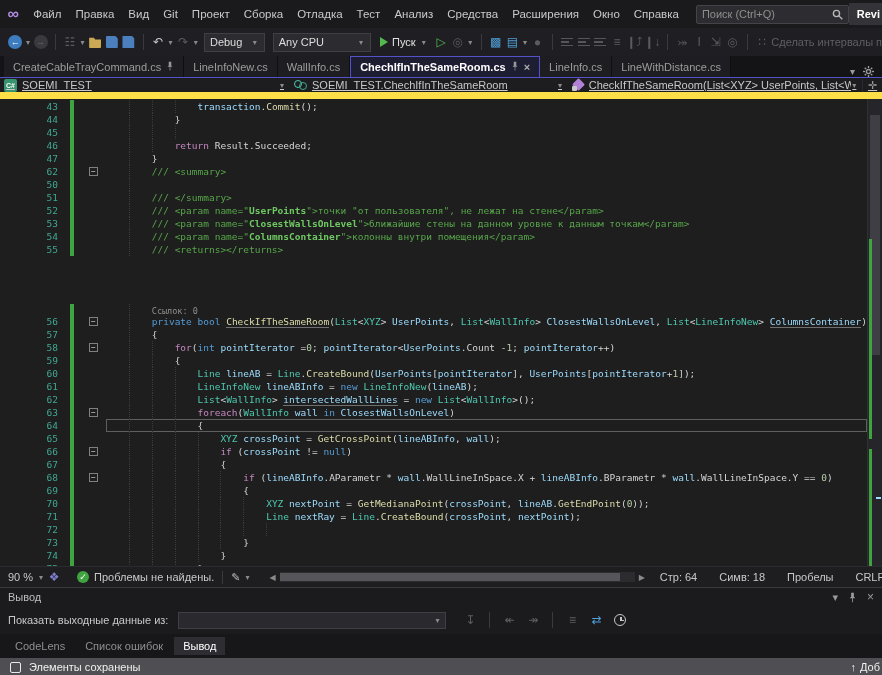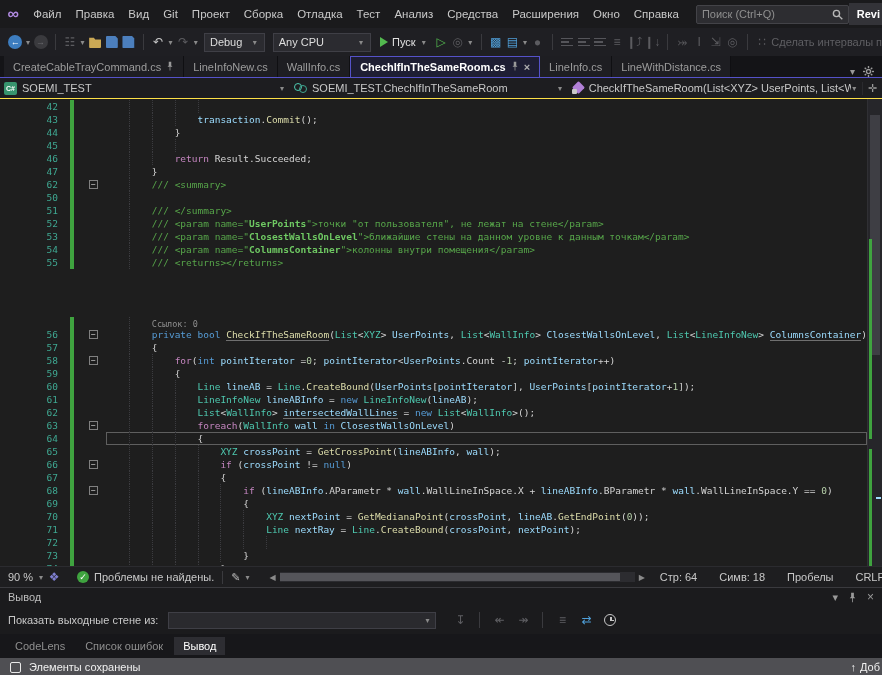--- a/index.html
+++ b/index.html
@@ -40,21 +40,21 @@
 
   
   .tabstrip { height:22px; background:#141417; display:flex; align-items:flex-end; border-bottom:1px solid #5552c9; padding-left:4px; }
   .dtab { height:21px; display:flex; align-items:center; gap:5px; padding:0 9px; font-size:11px; color:#9d9d9d;
           background:#1e1e22; border-right:1px solid #0f0f12; white-space:nowrap; }
   .dtab.active { background:#1e1e33; border:1px solid #5552c9; border-bottom:none; color:#fff; font-weight:bold; }
   .dtab .x { color:#b0b0b0; font-size:11px; line-height:1; }
   .tabstrip-right { margin-left:auto; display:flex; align-items:center; gap:8px; padding-right:8px; color:#9a9a9a; font-size:10px; }
 
   
-  .navbar { height:21px; background:#1d1d20; display:flex; align-items:center; font-size:11px; border-bottom:1px solid #fde047; }
+  .navbar { height:21px; background:#1d1d20; display:flex; align-items:center; font-size:11px; border-bottom:7px solid #fde047;text-decoration:underline; }
   .nav-sec { display:flex; align-items:center; height:100%; padding:0 4px; overflow:hidden; white-space:nowrap; }
   .nav-sec .dd { margin-left:auto; }
   .ns1 { width:290px; } .ns2 { width:278px; } .ns3 { flex:1; }
   .csproj { width:13px; height:13px; background:#37946e; color:#fff; font-size:7px; font-weight:bold; display:inline-flex;
             align-items:center; justify-content:center; border-radius:2px; margin-right:5px; }
   .clsico { position:relative; width:14px; height:12px; margin-right:4px; }
   .clsico i { position:absolute; width:8px; height:8px; border:1.5px solid #4ec9b0; border-radius:50%; }
   .clsico i:first-child { left:0; top:1px; } .clsico i:last-child { left:5px; top:3px; border-color:#3fa892; }
   .methico { position:relative; width:14px; height:12px; margin-right:4px; }
   .methico .cube { position:absolute; left:2px; top:1px; width:9px; height:9px; background:#b180d7; transform:rotate(45deg); border-radius:1px; }
@@ -301,21 +301,20 @@
           <span class="lock"></span>
         </span>
       <span style="overflow:hidden;text-overflow:clip">CheckIfTheSameRoom(List&lt;XYZ&gt; UserPoints, List&lt;WallInf</span>
       <span class="dd">▾</span>
     </div>
     <div class="splitbtn">✛</div>
   </div>
 
   <div class="editor">
     <div class="codearea" id="codearea">
-        <div class="row"><div class="gutter"><span class="ln">42</span><span class="chbar"></span><span class="foldm"></span></div><div class="codetext"><i class="guide" style="left: 4ch;"></i><i class="guide" style="left: 8ch;"></i><i class="guide" style="left: 12ch;"></i><i class="guide" style="left: 16ch;"></i><span class="tok t">                </span></div></div>
         <div class="row"><div class="gutter"><span class="ln">43</span><span class="chbar"></span><span class="foldm"></span></div><div class="codetext"><i class="guide" style="left: 4ch;"></i><i class="guide" style="left: 8ch;"></i><i class="guide" style="left: 12ch;"></i><span class="tok t">                </span><span class="tok v">transaction</span><span class="tok t">.</span><span class="tok m">Commit</span><span class="tok t">();</span></div></div>
         <div class="row"><div class="gutter"><span class="ln">44</span><span class="chbar"></span><span class="foldm"></span></div><div class="codetext"><i class="guide" style="left: 4ch;"></i><i class="guide" style="left: 8ch;"></i><span class="tok t">            </span><span class="tok t">}</span></div></div>
         <div class="row"><div class="gutter"><span class="ln">45</span><span class="chbar"></span><span class="foldm"></span></div><div class="codetext"><i class="guide" style="left: 4ch;"></i><i class="guide" style="left: 8ch;"></i><i class="guide" style="left: 12ch;"></i><span class="tok t">            </span></div></div>
         <div class="row"><div class="gutter"><span class="ln">46</span><span class="chbar"></span><span class="foldm"></span></div><div class="codetext"><i class="guide" style="left: 4ch;"></i><i class="guide" style="left: 8ch;"></i><span class="tok t">            </span><span class="tok ctrl">return</span><span class="tok t"> </span><span class="tok t">Result</span><span class="tok t">.</span><span class="tok t">Succeeded</span><span class="tok t">;</span></div></div>
         <div class="row"><div class="gutter"><span class="ln">47</span><span class="chbar"></span><span class="foldm"></span></div><div class="codetext"><i class="guide" style="left: 4ch;"></i><span class="tok t">        </span><span class="tok t">}</span></div></div>
         <div class="row"><div class="gutter"><span class="ln">62</span><span class="chbar"></span><span class="foldm"><span class="foldbox">−</span></span></div><div class="codetext"><i class="guide" style="left: 4ch;"></i><span class="tok t">        </span><span class="tok c">/// &lt;summary&gt;</span></div></div>
         <div class="row"><div class="gutter"><span class="ln">50</span><span class="chbar"></span><span class="foldm"></span></div><div class="codetext"><i class="guide" style="left: 4ch;"></i><span class="tok t">        </span></div></div>
         <div class="row"><div class="gutter"><span class="ln">51</span><span class="chbar"></span><span class="foldm"></span></div><div class="codetext"><i class="guide" style="left: 4ch;"></i><span class="tok t">        </span><span class="tok c">/// &lt;/summary&gt;</span></div></div>
         <div class="row"><div class="gutter"><span class="ln">52</span><span class="chbar"></span><span class="foldm"></span></div><div class="codetext"><i class="guide" style="left: 4ch;"></i><span class="tok t">        </span><span class="tok c">/// &lt;param name="</span><span class="tok cb">UserPoints</span><span class="tok c">"&gt;точки "от пользователя", не лежат на стене&lt;/param&gt;</span></div></div>
         <div class="row"><div class="gutter"><span class="ln">53</span><span class="chbar"></span><span class="foldm"></span></div><div class="codetext"><i class="guide" style="left: 4ch;"></i><span class="tok t">        </span><span class="tok c">/// &lt;param name="</span><span class="tok cb">ClosestWallsOnLevel</span><span class="tok c">"&gt;ближайшие стены на данном уровне к данным точкам&lt;/param&gt;</span></div></div>
@@ -381,21 +380,21 @@
       <span>Вывод</span>
       <span class="right">
         <span>▾</span>
         <svg class="pinsvg" width="9" height="11" viewBox="0 0 12 16">
             <path d="M4 1h4v6l2 2H2l2-2z M5.4 9h1.2v6H5.4z" fill="#9a9a9a"></path>
           </svg>
         <span style="font-size:12px">×</span>
       </span>
     </div>
     <div class="outbar">
-      <span>Показать выходные стене из:</span>
+      <span>Показать выходные данные из:</span>
       <div class="outcombo">
         <span></span>
         <span class="dd">▾</span>
       </div>
       <span class="oico" style="margin-left:10px">↧</span>
       <span class="tbsep"></span>
       <span class="oico">↞</span>
       <span class="oico">↠</span>
       <span class="tbsep"></span>
       <span class="oico">≡</span>

